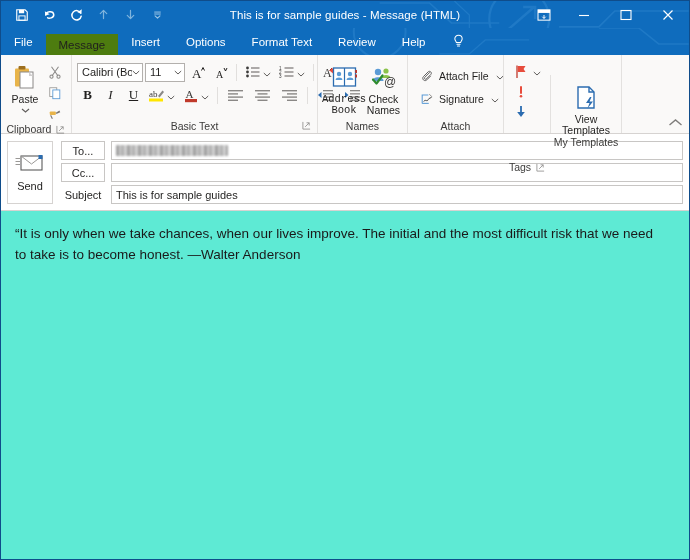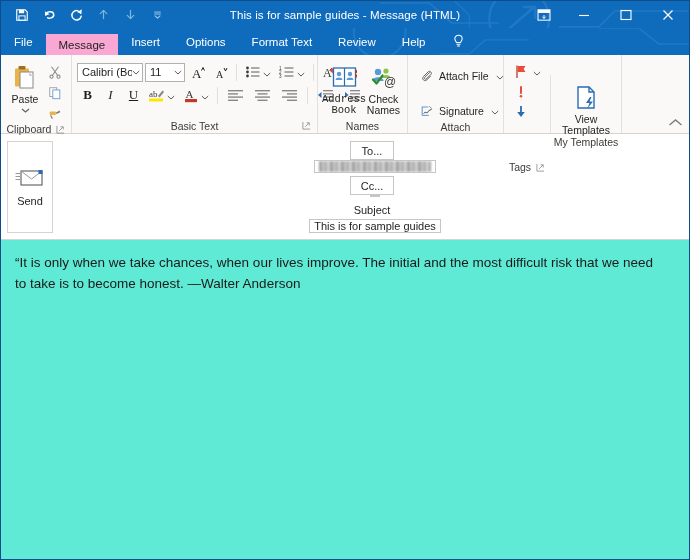--- a/index.html
+++ b/index.html
@@ -71,21 +71,21 @@
     position: relative; overflow: hidden;
   }
   .tab {
     padding: 0 13px;
     display: flex; align-items: center;
     color: #ffffff; font-size: 11.5px;
     position: relative; z-index: 2;
     white-space: nowrap;
   }
   .tab.active {
-    background: #f9a8d4;
+    background: #4d7c0f;
     color: #201f1e;
     margin-top: 6px;
   }
   .tellme {
     display: flex; align-items: center; gap: 6px;
     padding: 0 10px 0 14px;
     color: #ffffff; font-size: 11.5px;
     position: relative; z-index: 2;
     white-space: nowrap;
   }
@@ -193,21 +193,21 @@
   .sendbtn {
     flex: 1;
     border: 1px solid #d6d3d1;
     display: flex; flex-direction: column;
     align-items: center; justify-content: center;
     gap: 4px;
     font-size: 11px; color: #201f1e;
     background: #ffffff;
   }
   .fieldscol { flex: 1; padding-left: 8px; }
-  .frow { display: flex; align-items: center; margin-bottom: 3px; flex-direction: column; }
+  .frow { display: flex; align-items: center; margin-bottom: 3px; }
   .frow:last-child { margin-bottom: 0; }
   .fbtn {
     width: 44px; height: 19px;
     border: 1px solid #c8c6c4;
     background: #ffffff;
     display: flex; align-items: center; justify-content: center;
     font-size: 11px; color: #201f1e;
     box-sizing: border-box;
   }
   .flabel {
@@ -620,21 +620,21 @@
           <span>Names</span>
         </div>
       </div>
       <div class="rgroup-label">
         <span>Names</span>
       </div>
     </div>
 
     <div class="rgroup" style="width:95px;">
       <div class="rgroup-body" style="padding-left:8px;">
-        <div class="smallcol" style="gap:16px;padding-top:6px;">
+        <div class="smallcol" style="gap:4px;padding-top:6px;">
           <div class="smallbtn">
             <span class="si">
               <svg width="14" height="14" viewBox="0 0 16 16">
                 <path d="M11 4 L5.5 9.5 C4.2 10.8 6 12.6 7.3 11.3 L12.3 6.3 C14.3 4.3 11.3 1.3 9.3 3.3 L4 8.6 C1.4 11.2 5.2 15 7.8 12.4 L12 8.2" fill="none" stroke="#5b5b5b" stroke-width="1.1" stroke-linecap="round"></path>
               </svg>
             </span>
             <span>Attach File</span>
             <span style="margin-left:3px;">
               <svg width="8" height="5" viewBox="0 0 8 5">
                   <path d="M0.8 1 L4 4 L7.2 1" fill="none" stroke="#605e5c" stroke-width="1"></path>

